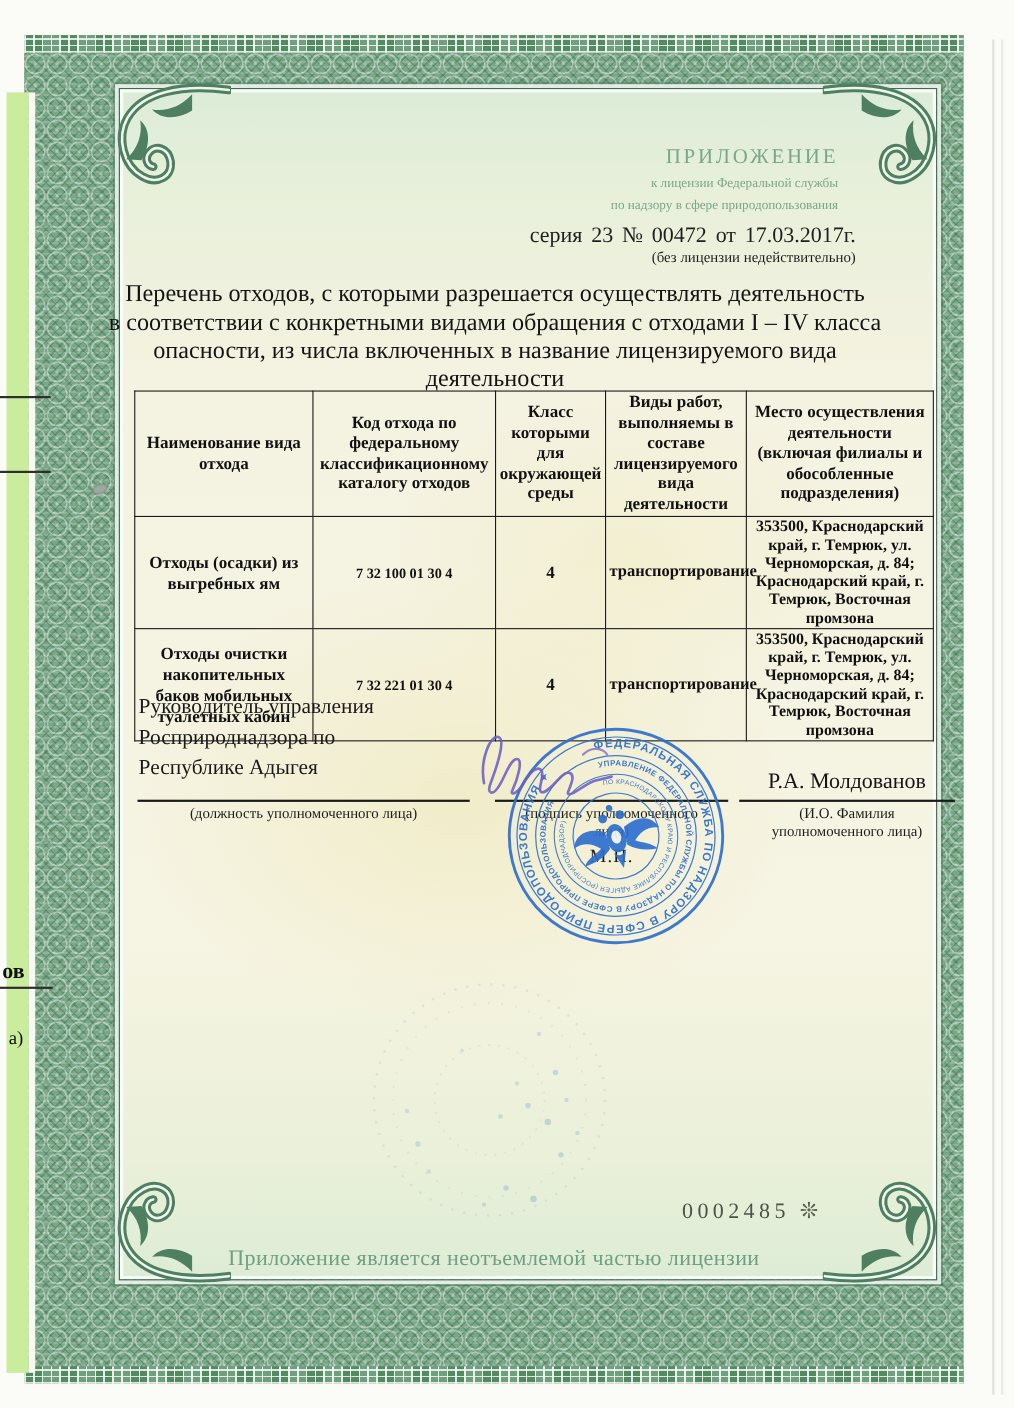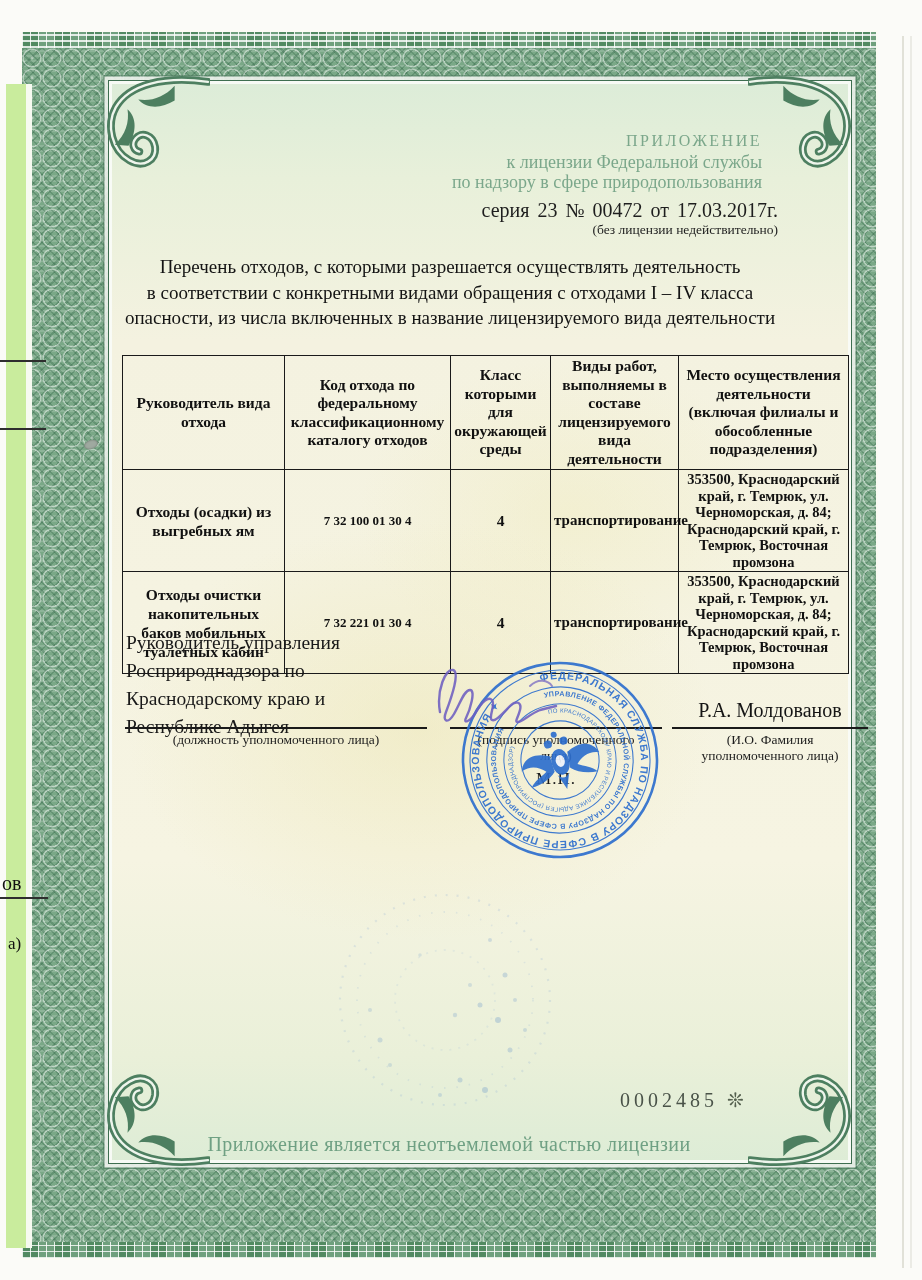--- a/index.html
+++ b/index.html
@@ -41,28 +41,28 @@
   .corner.tl{left:82px;top:44px;}
   .corner.tr{right:22px;top:44px;transform:scaleX(-1);}
   .corner.bl{left:82px;bottom:92px;transform:scaleY(-1);}
   .corner.br{right:22px;bottom:92px;transform:scale(-1,-1);}
 
   .content{position:absolute;inset:0;z-index:5;}
 
   
   .hdr{position:absolute;top:102px;right:100px;width:420px;text-align:right;}
   .hdr-green{padding-right:16px;color:#7ba78b;}
-  .hdr-title{font-size:16px;letter-spacing:2.5px;margin-bottom:2px;}
-  .hdr-sub{font-size:18px;line-height:20px;}
+  .hdr-title{font-size:19px;letter-spacing:2.5px;margin-bottom:2px;}
+  .hdr-sub{font-size:12px;line-height:20px;}
   .hdr-series{margin-top:7px;font-size:20px;color:#1e1e1e;word-spacing:3px;}
   .hdr-note{font-size:13.5px;color:#1e1e1e;}
 
   
   .title{position:absolute;left:60px;top:224px;width:740px;text-align:center;
-         font-size:19px;line-height:25.5px;color:#141414;}
+         font-size:22px;line-height:25.5px;color:#141414;}
 
   
   .waste-table{position:absolute;left:102px;top:325px;width:726px;border-collapse:collapse;table-layout:fixed;
                color:#111;}
   .waste-table th,.waste-table td{border:1.4px solid #1a1a1a;text-align:center;vertical-align:middle;padding:1px 3px;font-weight:bold;}
   .waste-table th{font-size:15.5px;line-height:18.5px;font-weight:bold;height:89px;}
   .waste-table tr.r1 td{height:92px;}
   .waste-table tr.r2 td{height:90px;}
   .td-name{font-size:15.5px;line-height:19px;}
   .td-code{font-size:13px;}
@@ -99,21 +99,21 @@
 
 <div id="canvas">
 
   <div class="scan-edge" style="left:902px;top:36px;height:1232px;"></div>
   <div class="scan-edge" style="left:910px;top:36px;height:1232px;opacity:.6;"></div>
 
   <div class="under-page"></div>
   <div class="under-frame"></div>
   <div class="frag-line" style="left:0;top:360px;width:46px;"></div>
   <div class="frag-line" style="left:0;top:428px;width:46px;"></div>
-  <div class="frag-text" style="left:2px;top:872px;font-size:20px;font-weight:normal;">ов</div>
+  <div class="frag-text" style="left:2px;top:872px;font-size:20px;font-weight:bold;">ов</div>
   <div class="frag-line" style="left:0;top:897px;width:48px;"></div>
   <div class="frag-text" style="left:8px;top:934px;font-size:17px;">а)</div>
   <div class="staple"></div>
 
   <div class="doc">
     <div class="band band-top"></div>
     <div class="band band-bottom"></div>
     <div class="gborder"></div>
     <div class="inner"></div>
 
@@ -163,21 +163,21 @@
       <table class="waste-table">
         <colgroup>
             <col style="width:162px">
             <col style="width:166px">
             <col style="width:100px">
             <col style="width:128px">
             <col style="width:170px">
           </colgroup>
         <tbody>
             <tr>
-          <th>Руководитель вида отхода</th>
+          <th>Наименование вида отхода</th>
           <th>Код отхода по федеральному классификационному каталогу отходов</th>
           <th>Класс которыми для окружающей среды</th>
           <th>Виды работ, выполняемы в составе лицензируемого вида деятельности</th>
           <th>Место осуществления деятельности (включая филиалы и обособленные подразделения)</th>
         </tr>
         <tr class="r1">
           <td class="td-name">Отходы (осадки) из выгребных ям</td>
           <td class="td-code">7 32 100 01 30 4</td>
           <td class="td-class">4</td>
           <td class="td-work">транспортирование</td>
@@ -189,21 +189,20 @@
           <td class="td-class">4</td>
           <td class="td-work">транспортирование</td>
           <td class="td-loc">353500, Краснодарский край, г. Темрюк, ул. Черноморская, д. 84; Краснодарский край, г. Темрюк, Восточная промзона</td>
         </tr>
       </tbody>
         </table>
 
       <div class="official">
         <div>Руководитель управления</div>
         <div>Росприроднадзора по</div>
-        <div>Краснодарскому краю и</div>
         <div>Республике Адыгея</div>
       </div>
 
       <div class="rule rule-pos"></div>
       <div class="rule rule-sig"></div>
       <div class="rule rule-name"></div>
 
       <div class="caption cap-pos">(должность уполномоченного лица)</div>
       <div class="caption cap-sig">
         <div>(подпись уполномоченного</div>

